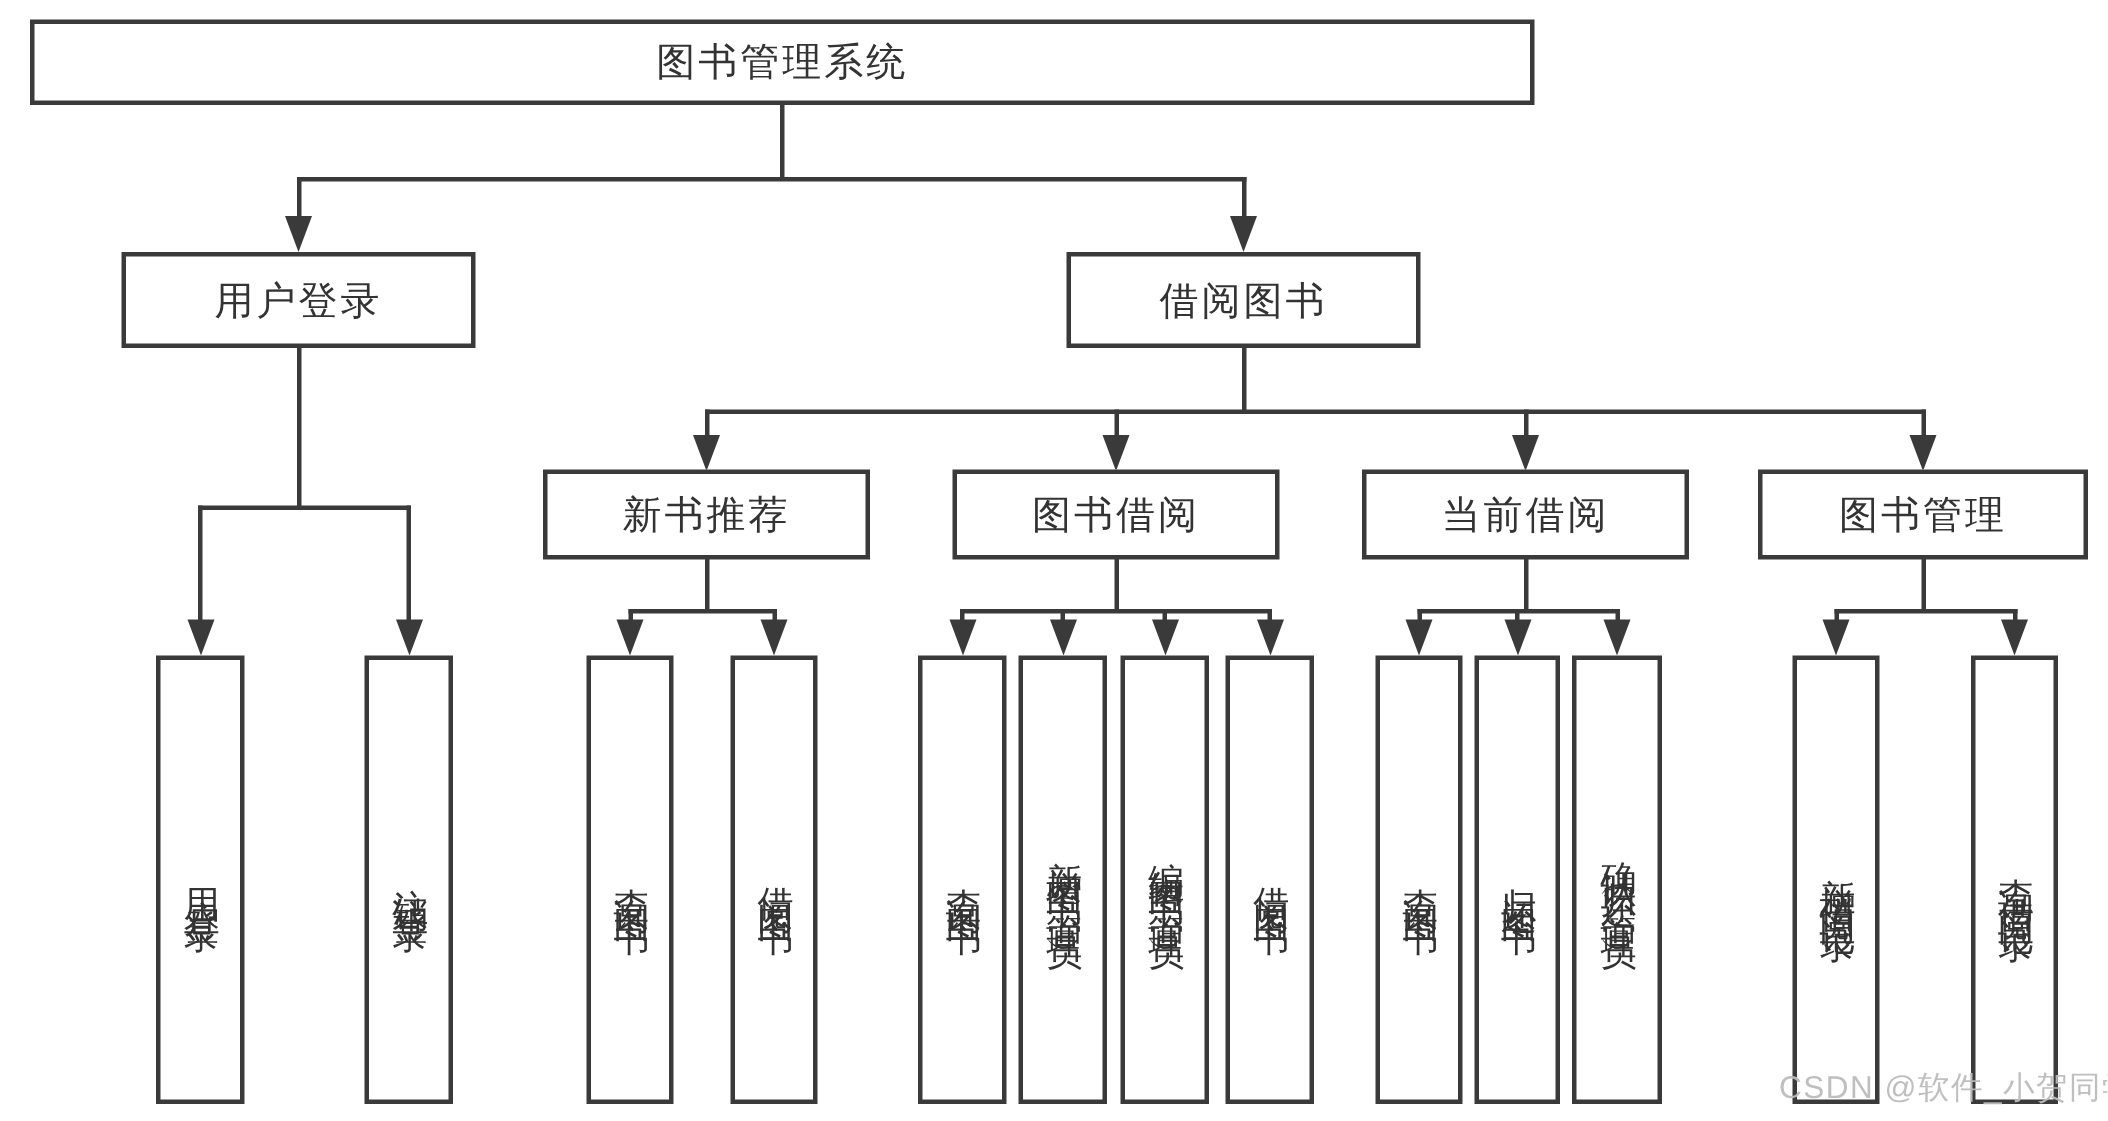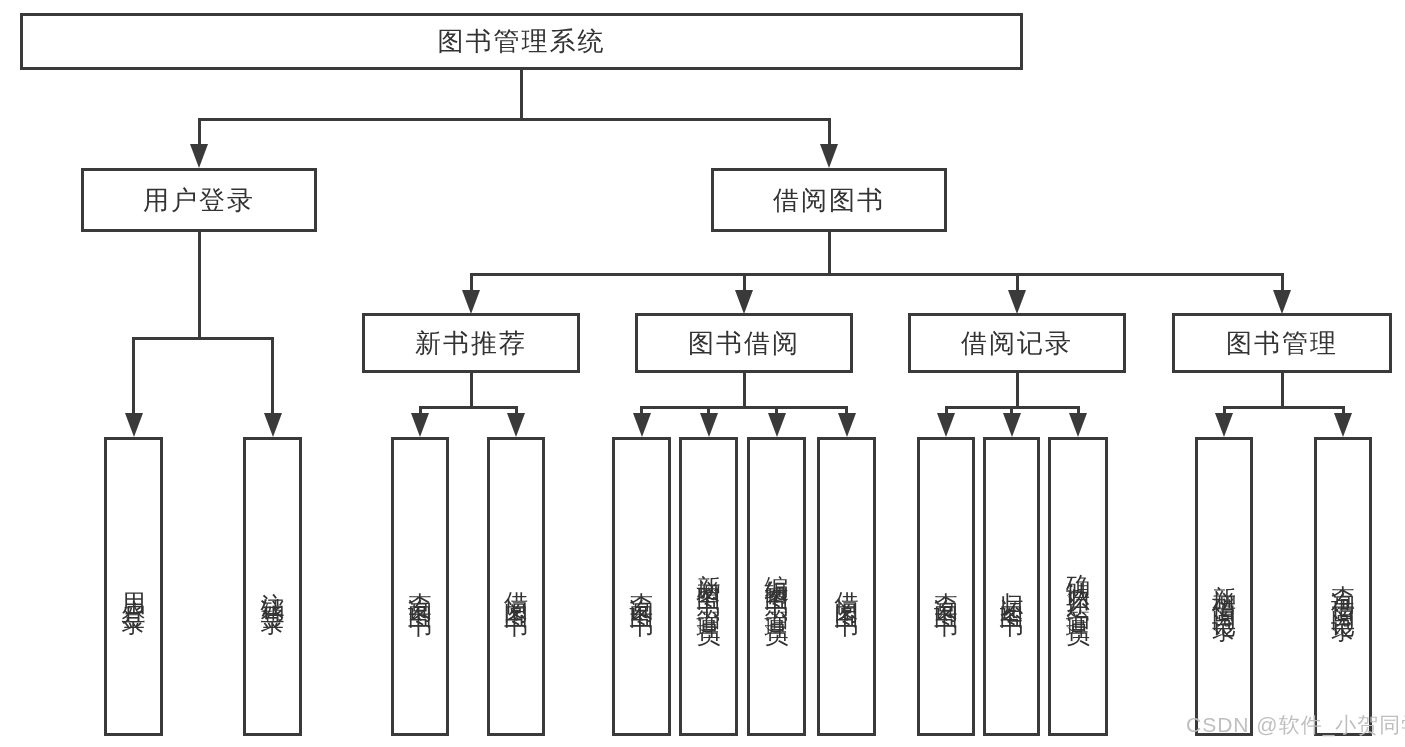--- a/index.html
+++ b/index.html
@@ -68,21 +68,21 @@
   <div class="vl" style="left:1280.5px;top:273px;width:3px;height:19px"></div>
   <div class="arr" style="left:1273px;top:290px"></div>
 
   <div class="box hbox" style="left:635px;top:313px;width:218px;height:60px">
     <span>图书借阅</span>
   </div>
   <div class="box hbox" style="left:362px;top:313px;width:218px;height:60px">
     <span>新书推荐</span>
   </div>
   <div class="box hbox" style="left:908px;top:313px;width:218px;height:60px">
-    <span>借阅记录</span>
+    <span>当前借阅</span>
   </div>
   <div class="box hbox" style="left:1172px;top:313px;width:220px;height:60px">
     <span>图书管理</span>
   </div>
 
   <div class="vl" style="left:469.5px;top:372px;width:3px;height:36px"></div>
   <div class="hl" style="left:418.5px;top:406px;width:99px;height:3px"></div>
   <div class="vl" style="left:418.5px;top:406px;width:3px;height:9px"></div>
   <div class="arr" style="left:411px;top:413px"></div>
   <div class="vl" style="left:514.5px;top:406px;width:3px;height:9px"></div>

